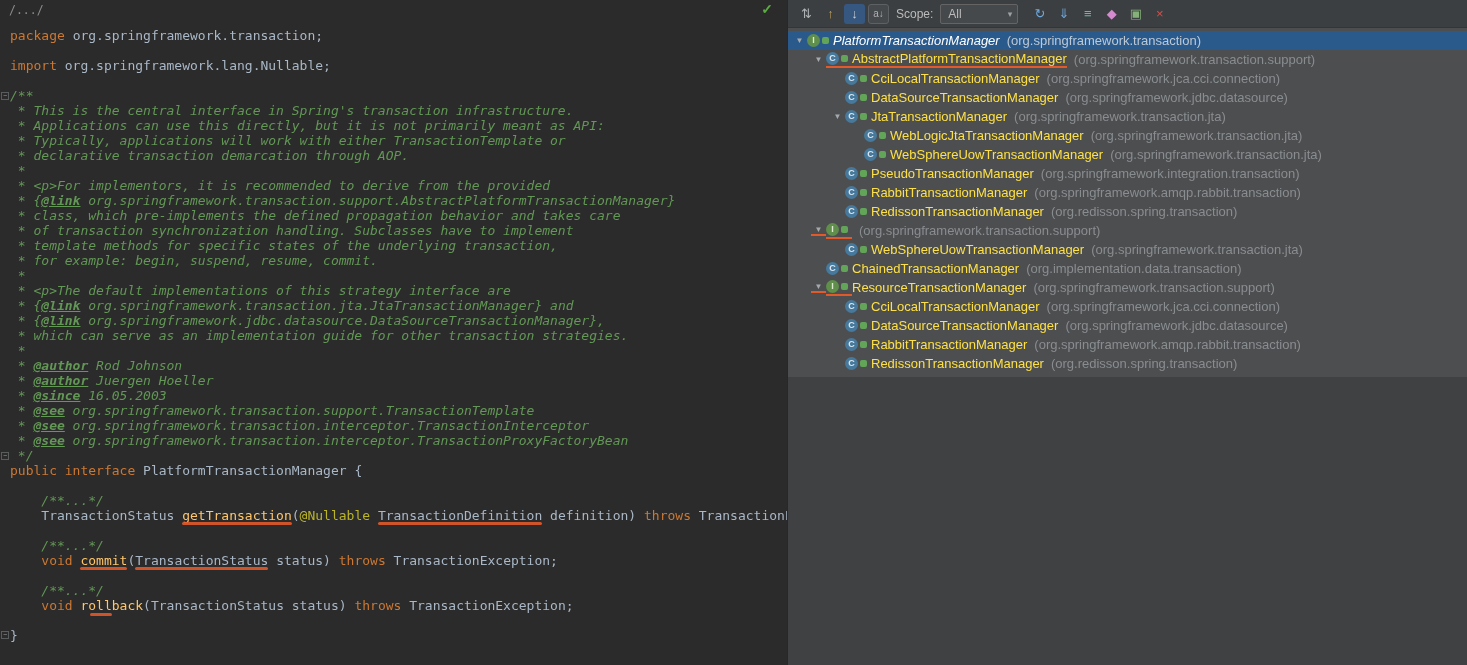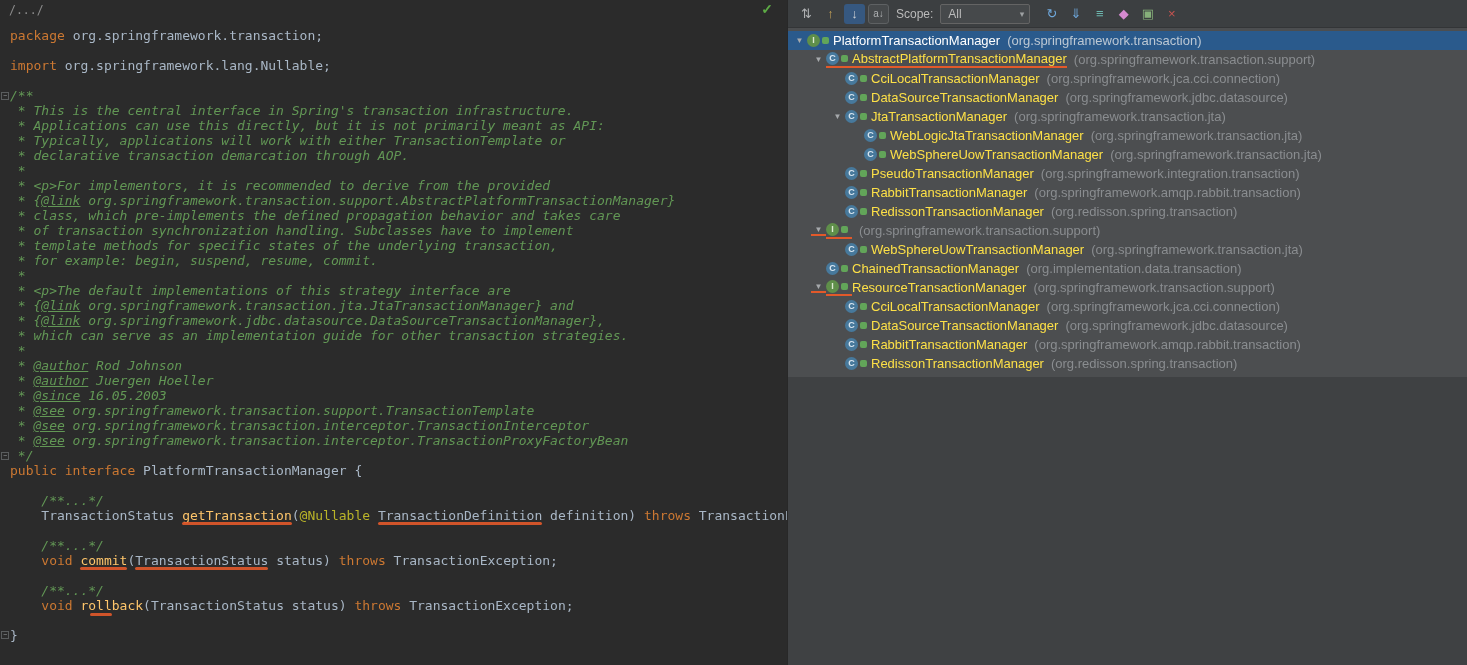--- a/index.html
+++ b/index.html
@@ -10,21 +10,21 @@
   .editor { position:absolute; left:0; top:0; width:787px; height:665px; background:#2b2b2b; }
   .crumb  { position:absolute; left:9px; top:0; height:20px; line-height:20px;
             font-family:"DejaVu Sans Mono", monospace; font-size:11.5px; color:#8c8c8c; }
   .check  { position:absolute; right:14px; top:1px; color:#5dab45; font-size:14px; font-weight:bold; }
   .code   { position:absolute; left:10px; top:28px; font-family:"DejaVu Sans Mono", monospace;
             font-size:13px; line-height:15px; white-space:pre; }
   .cline  { height:15px; }
   .kw  { color:#cc7832; }
   .pl  { color:#a9b7c6; }
   .doc { color:#629755; font-style:italic; }
-  .doctag { color:#629755; font-style:italic; font-weight:normal; text-decoration:underline; }
+  .doctag { color:#629755; font-style:italic; font-weight:bold; text-decoration:underline; }
   .ann { color:#bbb529; }
   .mth { color:#ffc66b; }
   .mk  { position:relative; }
   .mk::after  { content:""; position:absolute; left:0; right:0; bottom:-2px; height:3px;
                 background:#e2592a; opacity:.9; border-radius:2px; }
   .mkp { position:relative;margin-top:36px; }
   .mkp::after { content:""; position:absolute; left:10px; width:22px; bottom:-3px; height:3px;
                 background:#e2592a; opacity:.9; border-radius:2px; }
   .fold { position:absolute; left:1px; width:8px; height:8px; border:1px solid #5a5d5e;
           background:#2b2b2b; color:#9ea1a3; font-size:7px; line-height:6px; text-align:center; }
@@ -33,40 +33,40 @@
   .hier { position:absolute; left:787px; top:0; width:680px; height:665px;
           background:#3f4143; border-left:1px solid #282828; }
   .htoolbar { height:28px; background:#3c3f41; border-bottom:1px solid #333537;
               display:flex; align-items:center; padding:0 8px; gap:3px; }
   .icon-group { display:flex; align-items:center; gap:3px; }
   .ticon { width:21px; height:20px; display:flex; align-items:center; justify-content:center;
            font-size:13px; border-radius:3px; }
   .ticon.active { background:#365880; }
   .ticon.boxed  { background:#46494b; border:1px solid #5e6163; font-size:10px; }
   .scope-label { color:#bbbbbb; font-size:12px; margin-left:4px; margin-right:4px; }
-  .scope-combo { width:90px; height:20px; background:#46494b; border:1px solid #646464;
+  .scope-combo { width:78px; height:20px; background:#46494b; border:1px solid #646464;
                  border-radius:2px; display:flex; align-items:center; justify-content:space-between;
                  padding:0 5px 0 7px; color:#bbbbbb; font-size:12px; margin-right:8px; }
   .scope-combo .arr { color:#9da0a2; font-size:9px; }
 
   .tree { position:absolute; left:0; top:28px; right:0; background:#4c4e50; padding:3px 0 4px; }
   .trow { height:19px; display:flex; align-items:center; font-size:13px; }
   .trow.sel { background:#2a5a8c; }
   .indent { flex:none; }
   .arrow { width:15px; text-align:center; color:#a6a9ac; font-size:8px; flex:none; }
   .lead  { display:flex; align-items:center; gap:2px; flex:none; padding:0 4px 1px 0; }
   .cicon { width:13px; height:13px; border-radius:50%; font-size:9px; font-weight:bold;
            display:flex; align-items:center; justify-content:center; flex:none;
            font-family:"Liberation Sans", sans-serif; }
   .cicon.I { background:#5f8f4a; color:#dcead2; }
   .cicon.C { background:#47799c; color:#d9e6f0; }
   .mod { width:7px; height:7px; border-radius:2px; background:#62a559; flex:none; }
   .tname { color:#fde047; white-space:pre; }
   .tpkg  { color:#8a8d90; margin-left:7px; white-space:pre; }
-  .trow.sel .tname { color:#ffffff; }
+  .trow.sel .tname { color:#ffffff;font-style:italic; }
   .trow.sel .tpkg  { color:#bcc8d4; }
   .marked-full .tname, .marked-full .lead { border-bottom:2px solid #e2592a; }
   .marked-icon .arrow, .marked-icon .lead { border-bottom:2px solid #e2592a; }
 </style>
 </head>
 <body>
 
 <div>
 
   <div class="editor">

